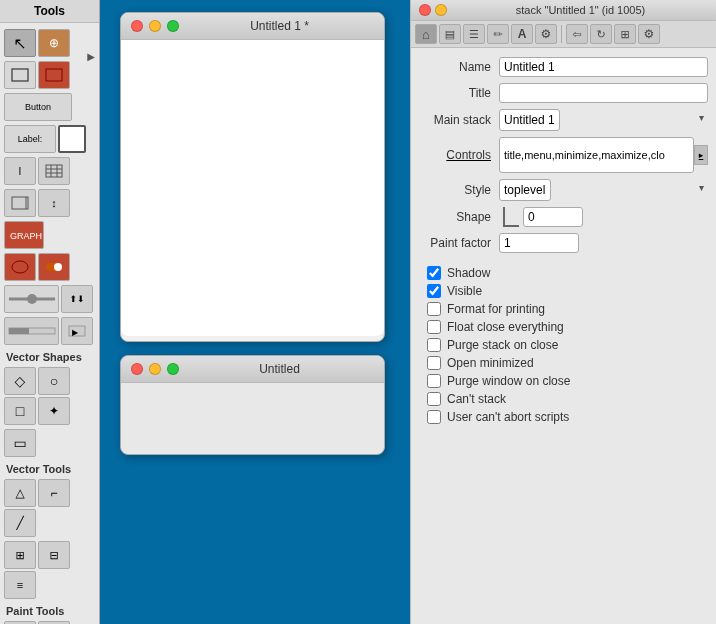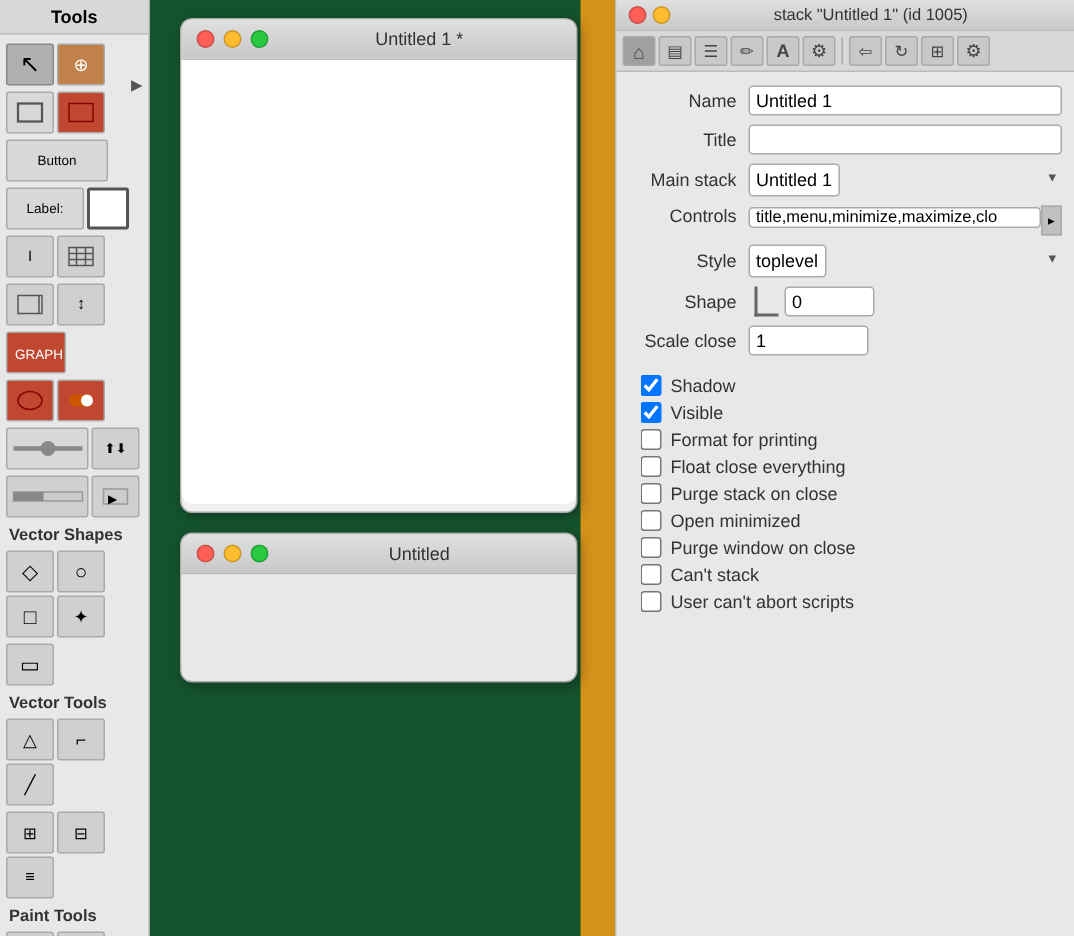--- a/index.html
+++ b/index.html
@@ -66,23 +66,23 @@
       flex-wrap: wrap;
       padding: 2px 4px;
       gap: 2px;
     }
 
     
     .canvas-area {
       position: absolute;
       left: 100px;
       top: 0;
-      width: 287px;
+      width: 310px;
       height: 624px;
-      background: #14532d;
+      background: #0369a1;
     }
     .canvas-window {
       position: absolute;
       left: 20px;
       top: 12px;
       width: 265px;
       height: 330px;
       background: #f0f0f0;
       border-radius: 8px;
       border: 1px solid #aaa;
@@ -277,32 +277,34 @@
       flex-shrink: 0;
     }
     .cb-label {
       font-size: 12px;
       color: #333;
     }
 
     
     .controls-row {
       display: flex;
+      align-items: center;
       padding: 3px 8px;
+      text-decoration: underline;
     }
     .controls-input-wrap {
       flex: 1;
       position: relative;
     }
     .controls-input {
       width: 100%;
       height: 14px;
       border: 1px solid #aaa;
       border-radius: 3px;
-      padding: 1px 4px;
+      padding: 17px 4px;
       font-size: 11px;
       background: white;
     }
     .controls-scroll-btn {
       width: 14px;
       height: 20px;
       background: #c0c0c0;
       border: 1px solid #aaa;
       display: flex; align-items: center; justify-content: center;
       font-size: 9px;
@@ -537,21 +539,21 @@
       </div>
     </div>
 
     <div class="shape-row">
       <span class="shape-label">Shape</span>
       <div class="shape-left-border"></div>
       <input class="shape-input" type="text" value="0" style="">
     </div>
 
     <div class="form-row">
-      <span class="form-label">Scale close</span>
+      <span class="form-label">Paint factor</span>
       <input class="form-input" type="text" value="1" style="max-width: 80px;">
     </div>
   </div>
 
   <div class="checkbox-section">
     <div class="checkbox-row">
       <input type="checkbox" class="cb-input" checked="" style="">
       <span class="cb-label">Shadow</span>
     </div>
     <div class="checkbox-row">

